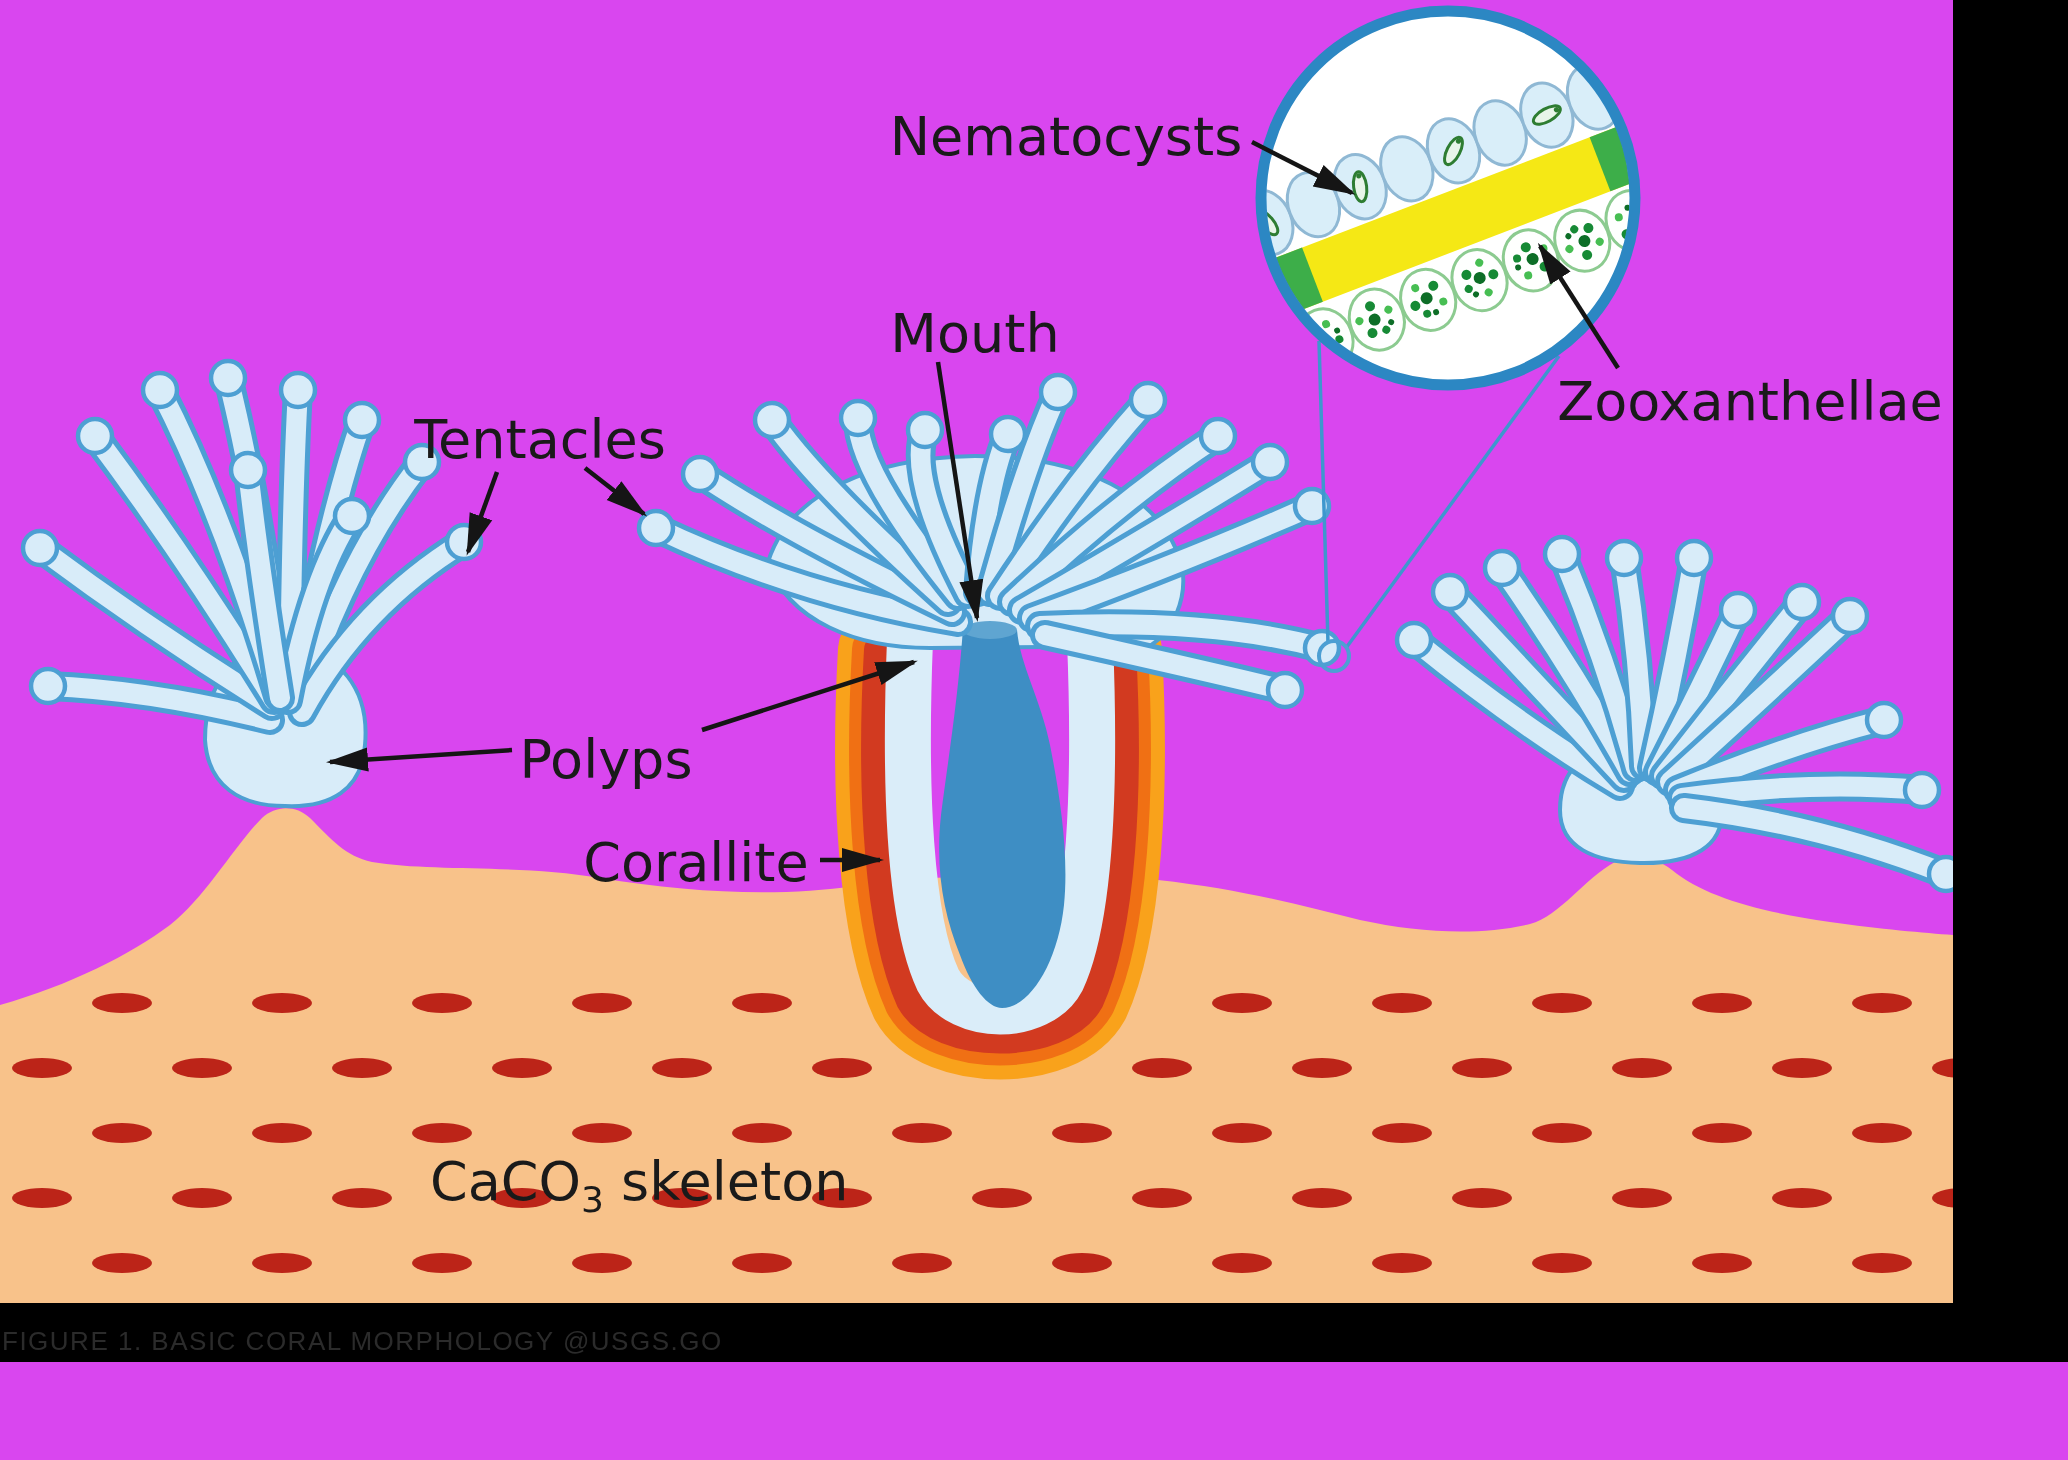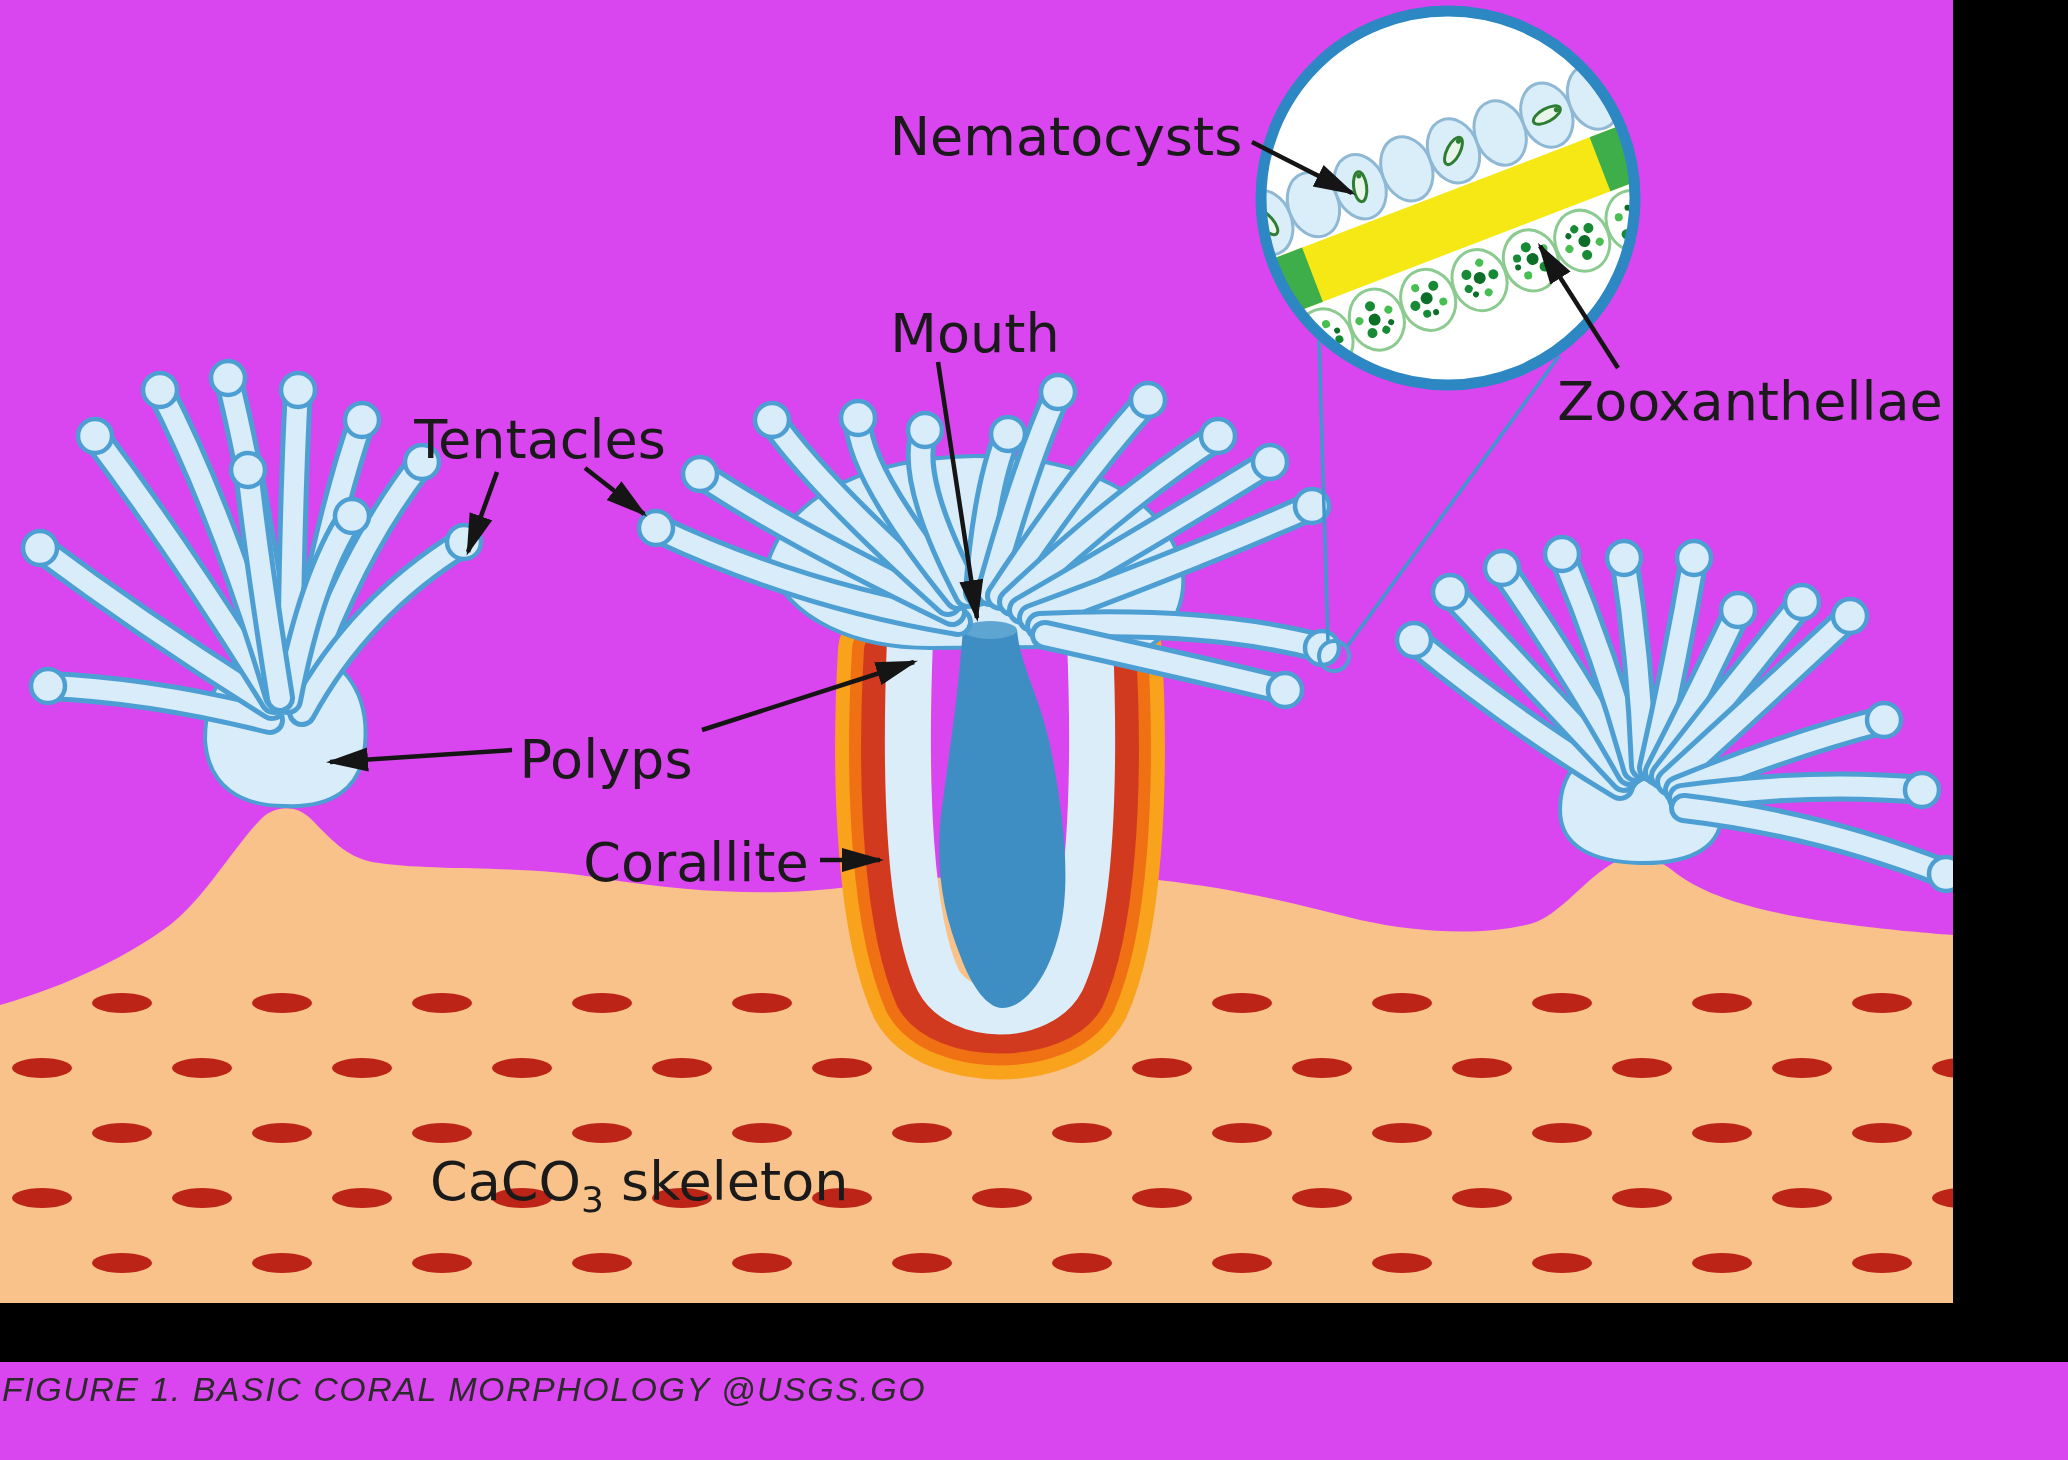--- a/index.html
+++ b/index.html
@@ -2,23 +2,23 @@
 <html><head>
 <meta charset="utf-8">
 <style>
   html,body{margin:0;padding:0;background:#ffffff;}
   #stage{position:relative;width:2068px;height:1460px;background:#d946ef;overflow:hidden;
          font-family:"DejaVu Sans", sans-serif;}
   #diagram{position:absolute;left:0;top:0;}
   .lbl{font-family:"DejaVu Sans", sans-serif;font-size:54px;fill:#1a1a1a;}
   .sub{font-size:36px;}
   .arrow{stroke:#151515;stroke-width:4.5;fill:none;}
-  #caption{position:absolute;left:2px;top:1370px;width:1400px;
-           font-family:"Liberation Sans", sans-serif;font-size:34px;letter-spacing:1.5px;
-           color:#2b2b2b;white-space:nowrap;font-style:italic;}
+  #caption{position:absolute;left:2px;top:1326px;width:1400px;
+           font-family:"Liberation Sans", sans-serif;font-size:26px;letter-spacing:1.5px;
+           color:#2b2b2b;white-space:nowrap;}
   .t-o{fill:none;stroke-linecap:round;}
   .t-f{fill:none;stroke-linecap:round;}
 </style>
 </head>
 <body>
 
 <div id="stage">
 <svg id="diagram" width="2068" height="1460" viewBox="0 0 2068 1460">
   <defs>
     <marker id="ah" markerWidth="44" markerHeight="32" refX="38" refY="16" orient="auto" markerUnits="userSpaceOnUse">

